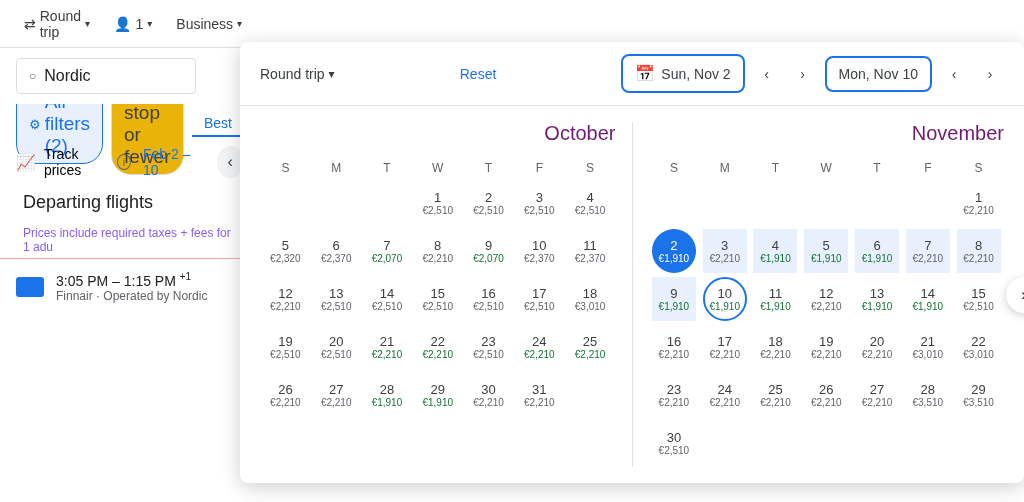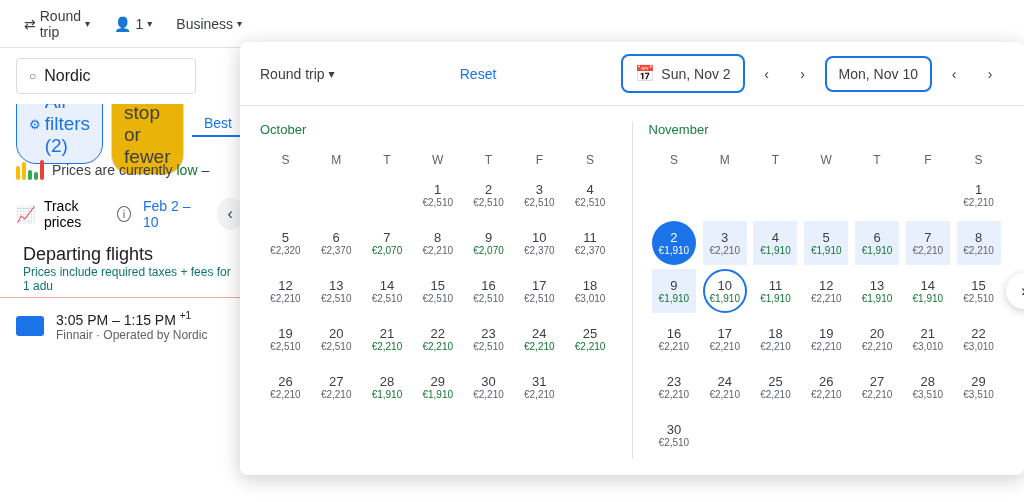--- a/index.html
+++ b/index.html
@@ -57,21 +57,21 @@
     }
     .track-icon { color: #1a73e8; font-size: 16px; }
     .track-text { font-size: 14px; color: #000000; }
     .track-date { font-size: 14px; color: #1a73e8; margin-left: 4px; }
     .info-icon { width: 16px; height: 16px; border-radius: 50%; border: 1px solid #5f6368; color: #5f6368; font-size: 11px; display: inline-flex; align-items: center; justify-content: center; }
     .nav-arrow-left { width: 32px; height: 32px; border-radius: 50%; background: #f1f3f4; display: flex; align-items: center; justify-content: center; cursor: pointer; font-size: 16px; color: #3c4043; margin-left: 8px; }
 
     
     .departing-section { padding: 12px 23px 4px; }
     .departing-title { font-size: 18px; font-weight: 500; color: #202124; }
-    .departing-sub { font-size: 12px; color: #0f766e; margin-top: 0; }
+    .departing-sub { font-size: 12px; color: #8b5cf6; margin-top: 13px; }
 
     
     .flight-row {
       display: flex; align-items: center; padding: 12px 16px; border-top: 1px solid #fca5a5; gap: 12px;
     }
     .flight-times { font-size: 14px; font-weight: 500; }
     .flight-carrier { font-size: 12px; color: #5f6368; }
 
     
     .calendar-overlay {
@@ -92,21 +92,21 @@
       display: flex; align-items: center; gap: 6px; padding: 8px 12px;
       border: 2px solid #1a73e8; border-radius: 8px; cursor: pointer;
       font-size: 14px; color: #3c4043;
     }
     .cal-date-btn .cal-icon { color: #1a73e8; font-size: 16px; }
     .cal-nav { width: 28px; height: 28px; border-radius: 50%; display: flex; align-items: center; justify-content: center; cursor: pointer; color: #3c4043; font-size: 14px; }
 
     
     .cal-body { display: flex; padding: 16px 20px; gap: 0; }
     .cal-month { flex: 1; }
-    .cal-month-title { font-size: 13px; font-weight: 500; text-align: left; margin-bottom: 12px; color: #15803d; }
+    .cal-month-title { font-size: 20px; font-weight: 500; text-align: right; margin-bottom: 12px; color: #701a75; }
     .cal-grid { width: 100%; border-collapse: collapse; }
     .cal-grid th { text-align: center; font-size: 12px; color: #5f6368; font-weight: 400; padding: 4px 0; width: 14.28%; }
     .cal-grid td { text-align: center; padding: 2px 0; vertical-align: top; }
     .cal-day-wrapper { display: flex; flex-direction: column; align-items: center; justify-content: center; width: 44px; height: 44px; margin: 0 auto; border-radius: 50%; cursor: pointer; position: relative; }
     .cal-day-num { font-size: 13px; color: #3c4043; line-height: 1.2; }
     .cal-day-price { font-size: 10px; color: #137333; line-height: 1; }
     .cal-day-price.normal { color: #5f6368; }
     .cal-day-price.green { color: #137333; }
     .cal-day-wrapper.selected-start { background: #1a73e8 !important; border-radius: 50%; }
     .cal-day-wrapper.selected-start .cal-day-num { color: #fff; font-weight: 500; }
@@ -154,34 +154,20 @@
       <span class="filter-label">All filters (2)</span>
     </div>
     <div class="filter-btn">
       <span class="filter-label">1 stop or fewer</span>
     </div>
     <div class="best-tab">
       <span>Best</span>
     </div>
   </div>
 
-  <div class="price-info-row">
-    <div class="price-bars">
-      <div class="price-bar" style="height:14px;background:#fbbc04;"></div>
-      <div class="price-bar" style="height:18px;background:#fbbc04;"></div>
-      <div class="price-bar" style="height:10px;background:#34a853;"></div>
-      <div class="price-bar" style="height:8px;background:#34a853;"></div>
-      <div class="price-bar" style="height:20px;background:#ea4335;"></div>
-    </div>
-    <div class="price-text">
-      <span>Prices are currently</span>
-      <span class="low">low</span>
-      <span>–</span>
-    </div>
-  </div>
 
   <div class="track-row">
     <span class="track-icon">📈</span>
     <span class="track-text">Track prices</span>
     <span class="info-icon">i</span>
     <span class="track-date">Feb 2 – 10</span>
     <div class="nav-arrow-left">‹</div>
   </div>
 
   <div class="departing-section">

